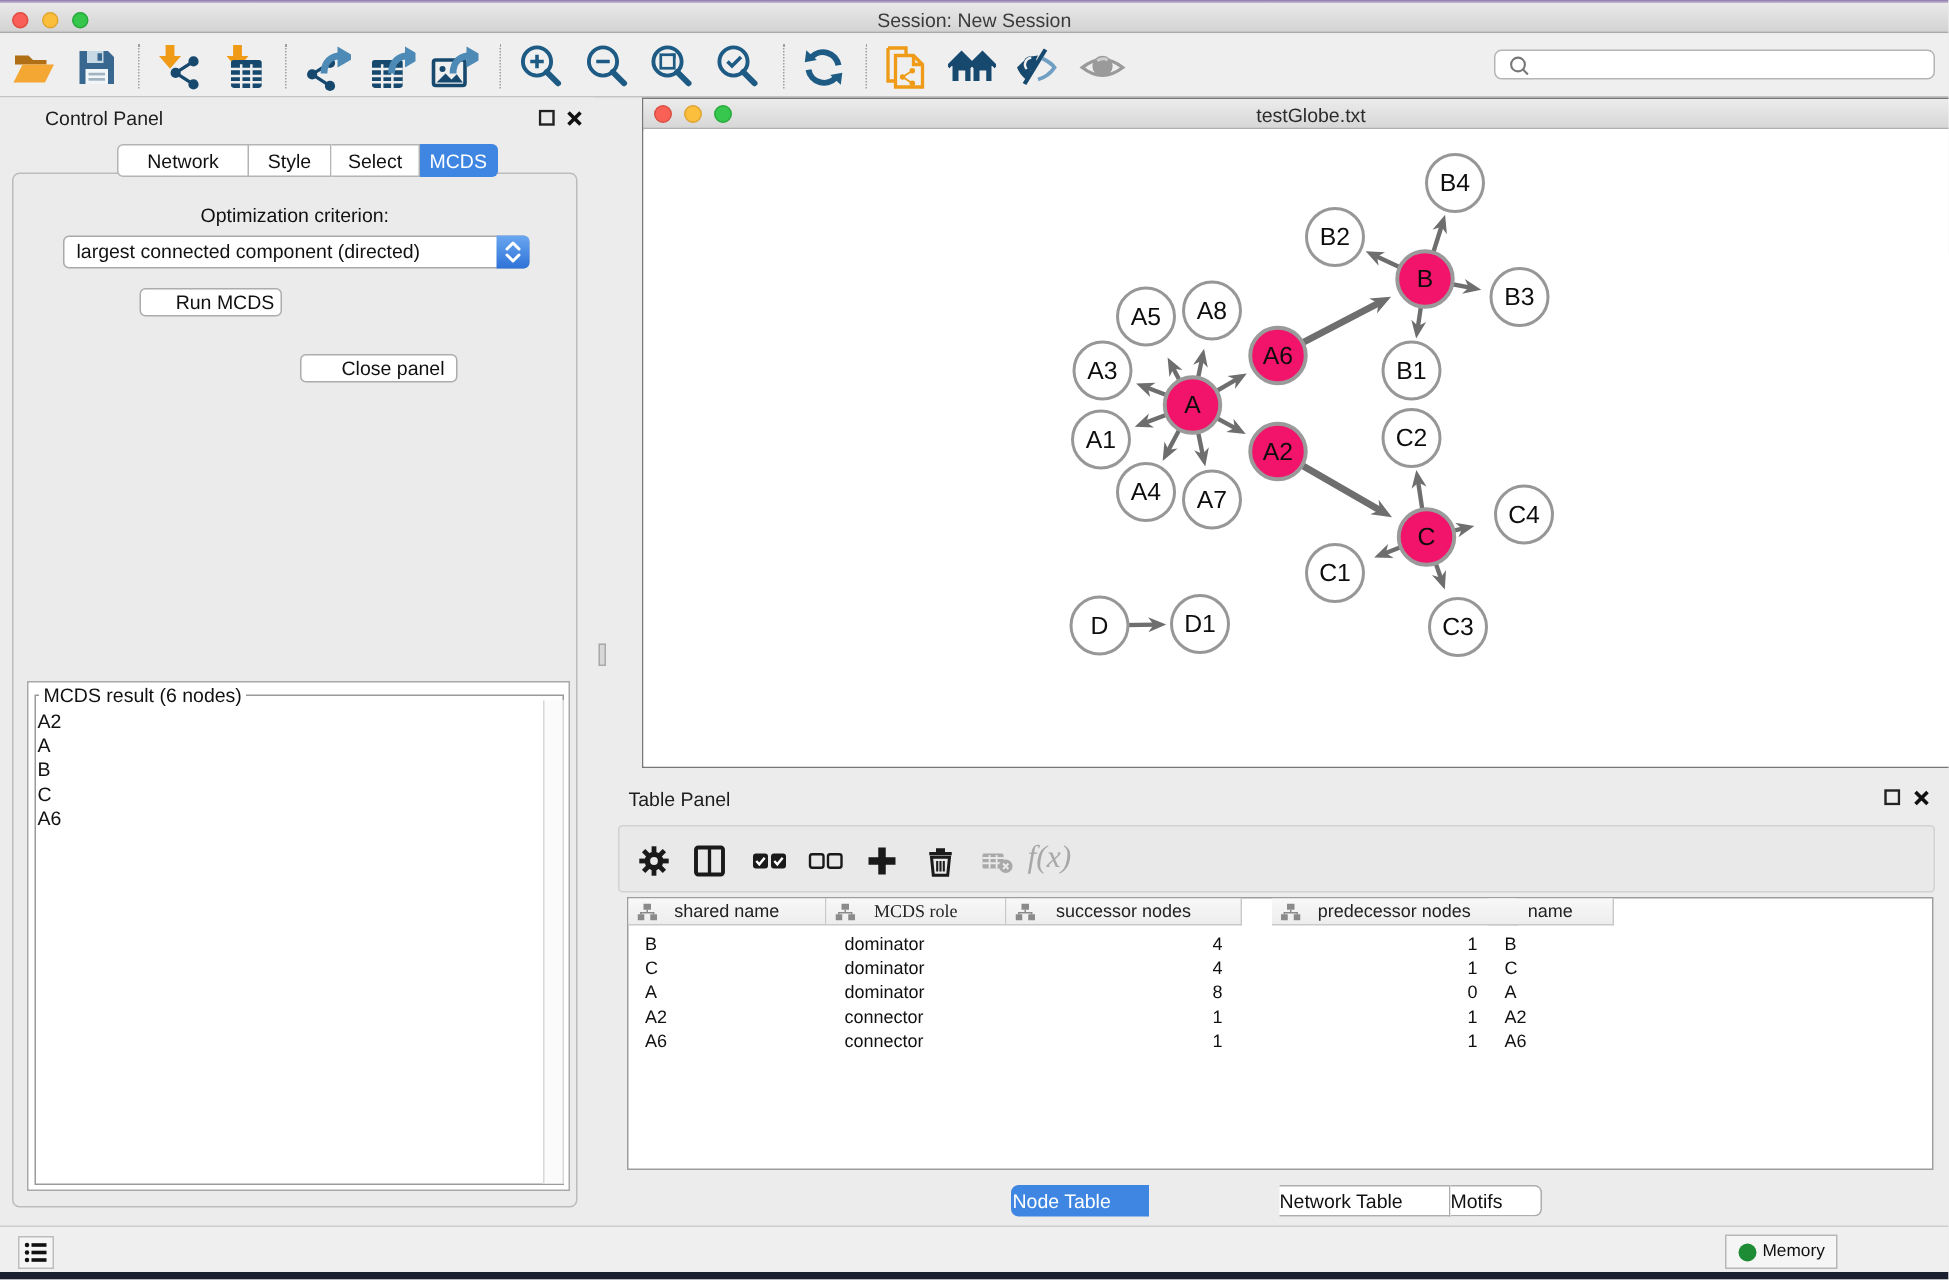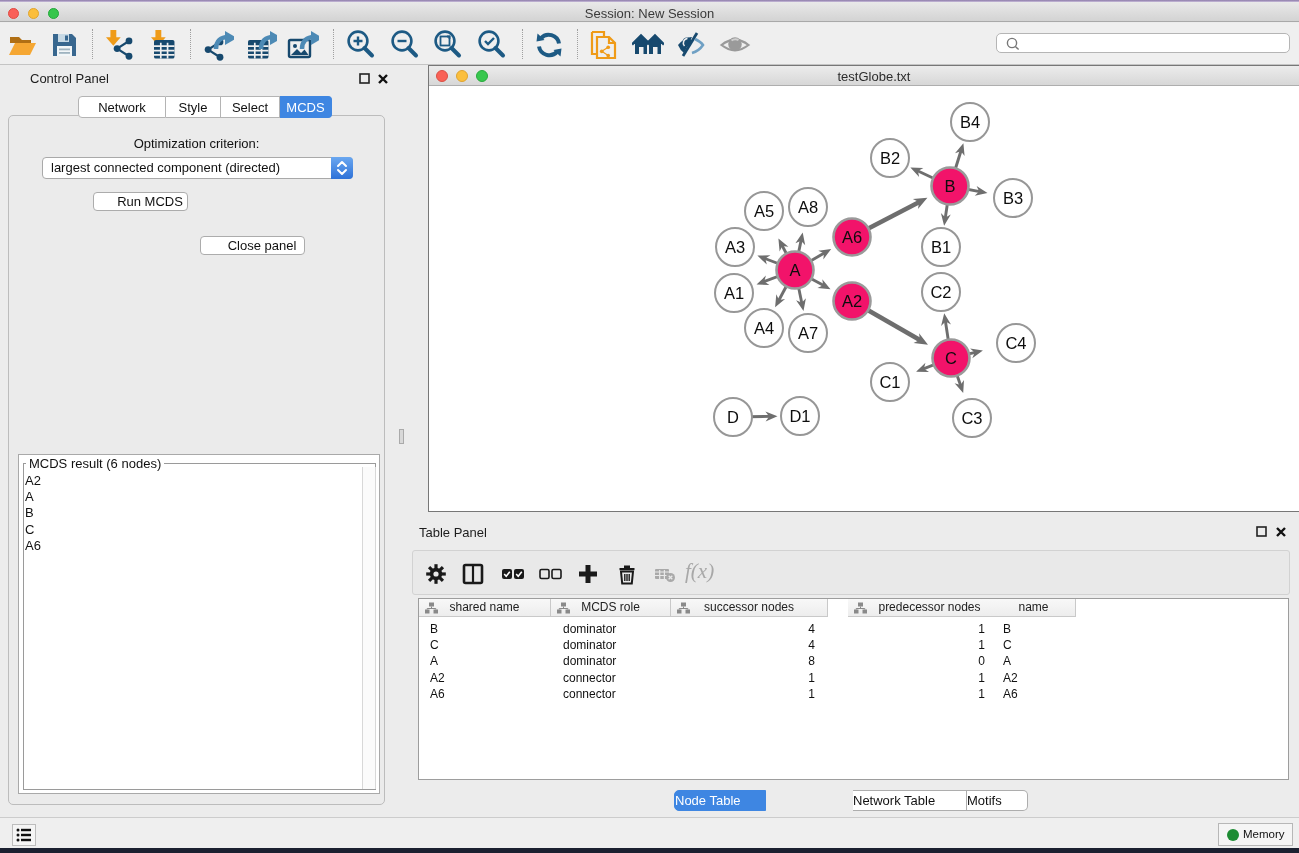--- a/index.html
+++ b/index.html
@@ -46,21 +46,21 @@
 #ttable { left:418px; top:598px; width:871px; height:182px; background:#fff; border:1px solid #9d9d9d; }
 .hcell { position:absolute; top:0; height:18px; background:linear-gradient(#f8f8f8,#ededed); border-right:1px solid #c9c9c9; border-bottom:1px solid #c9c9c9; font-size:12px; color:#222; text-align:center; line-height:17px; }
 .trow { position:absolute; font-size:12px; color:#111; height:16px; }
 .tcell { position:absolute; white-space:nowrap; }
 .num { text-align:right; }
 
 .btab { position:absolute; top:790px; height:21px; background:#fff; border:1px solid #adadad; border-left:none; font-size:13px; color:#111; text-align:left; line-height:20px; }
 
 #statusbar { left:0; top:817px; width:1299px; height:31px; background:#efefef; border-top:1px solid #cccccc; }
 #listbtn { position:absolute; left:12px; top:6px; width:24px; height:22px; background:#f5f5f5; border:1px solid #bdbdbd; }
-#membtn { position:absolute; left:1218px; top:5px; width:75px; height:23px; background:#f5f5f5; border:1px solid #b7b7b7; font-size:11.5px; color:#111; }
+#membtn { position:absolute; left:1150px; top:5px; width:75px; height:23px; background:#f5f5f5; border:1px solid #b7b7b7; font-size:11.5px; color:#111; }
 #deskBot { left:0; top:848px; width:1299px; height:5px; background:#1b2030; }
 </style>
 </head>
 <body>
 <div class="abs" id="deskTop"></div>
 <div class="abs" id="titlebar">
   <div class="tl" style="left:8px;top:6px;width:11px;height:11px;background:#f95f58;border:0.5px solid #e04b42;"></div>
   <div class="tl" style="left:28px;top:6px;width:11px;height:11px;background:#fbbe3c;border:0.5px solid #e0a52e;"></div>
   <div class="tl" style="left:48px;top:6px;width:11px;height:11px;background:#36c64c;border:0.5px solid #24a83a;"></div>
   <div class="title">Session: New Session</div>
@@ -405,21 +405,21 @@
 </div>
 <div class="abs" id="ttable">
   <div class="hcell" style="left:0px;width:132px;"><svg style="position:absolute;left:6px;top:3px" width="13" height="12" viewBox="0 0 13 12">
         <g fill="#8a8a8a">
           <rect x="4" y="0.5" width="5" height="4"></rect>
           <rect x="0" y="7.5" width="4.5" height="4"></rect>
           <rect x="8.5" y="7.5" width="4.5" height="4"></rect>
           <path d="M6.5 4.5 v2 M2.2 7.5 v-1 h8.6 v1" stroke="#8a8a8a" fill="none" stroke-width="1"></path>
         </g>
       </svg><span>shared name</span></div>
-<div class="hcell" style="left:132px;width:120px;"><svg style="position:absolute;left:6px;top:3px" width="13" height="12" viewBox="0 0 13 12">
+<div class="hcell" style="left:132px;width:120px;font-family:Liberation Serif, serif;"><svg style="position:absolute;left:6px;top:3px" width="13" height="12" viewBox="0 0 13 12">
         <g fill="#8a8a8a">
           <rect x="4" y="0.5" width="5" height="4"></rect>
           <rect x="0" y="7.5" width="4.5" height="4"></rect>
           <rect x="8.5" y="7.5" width="4.5" height="4"></rect>
           <path d="M6.5 4.5 v2 M2.2 7.5 v-1 h8.6 v1" stroke="#8a8a8a" fill="none" stroke-width="1"></path>
         </g>
       </svg><span>MCDS role</span></div>
 <div class="hcell" style="left:252px;width:157px;"><svg style="position:absolute;left:6px;top:3px" width="13" height="12" viewBox="0 0 13 12">
         <g fill="#8a8a8a">
           <rect x="4" y="0.5" width="5" height="4"></rect>

